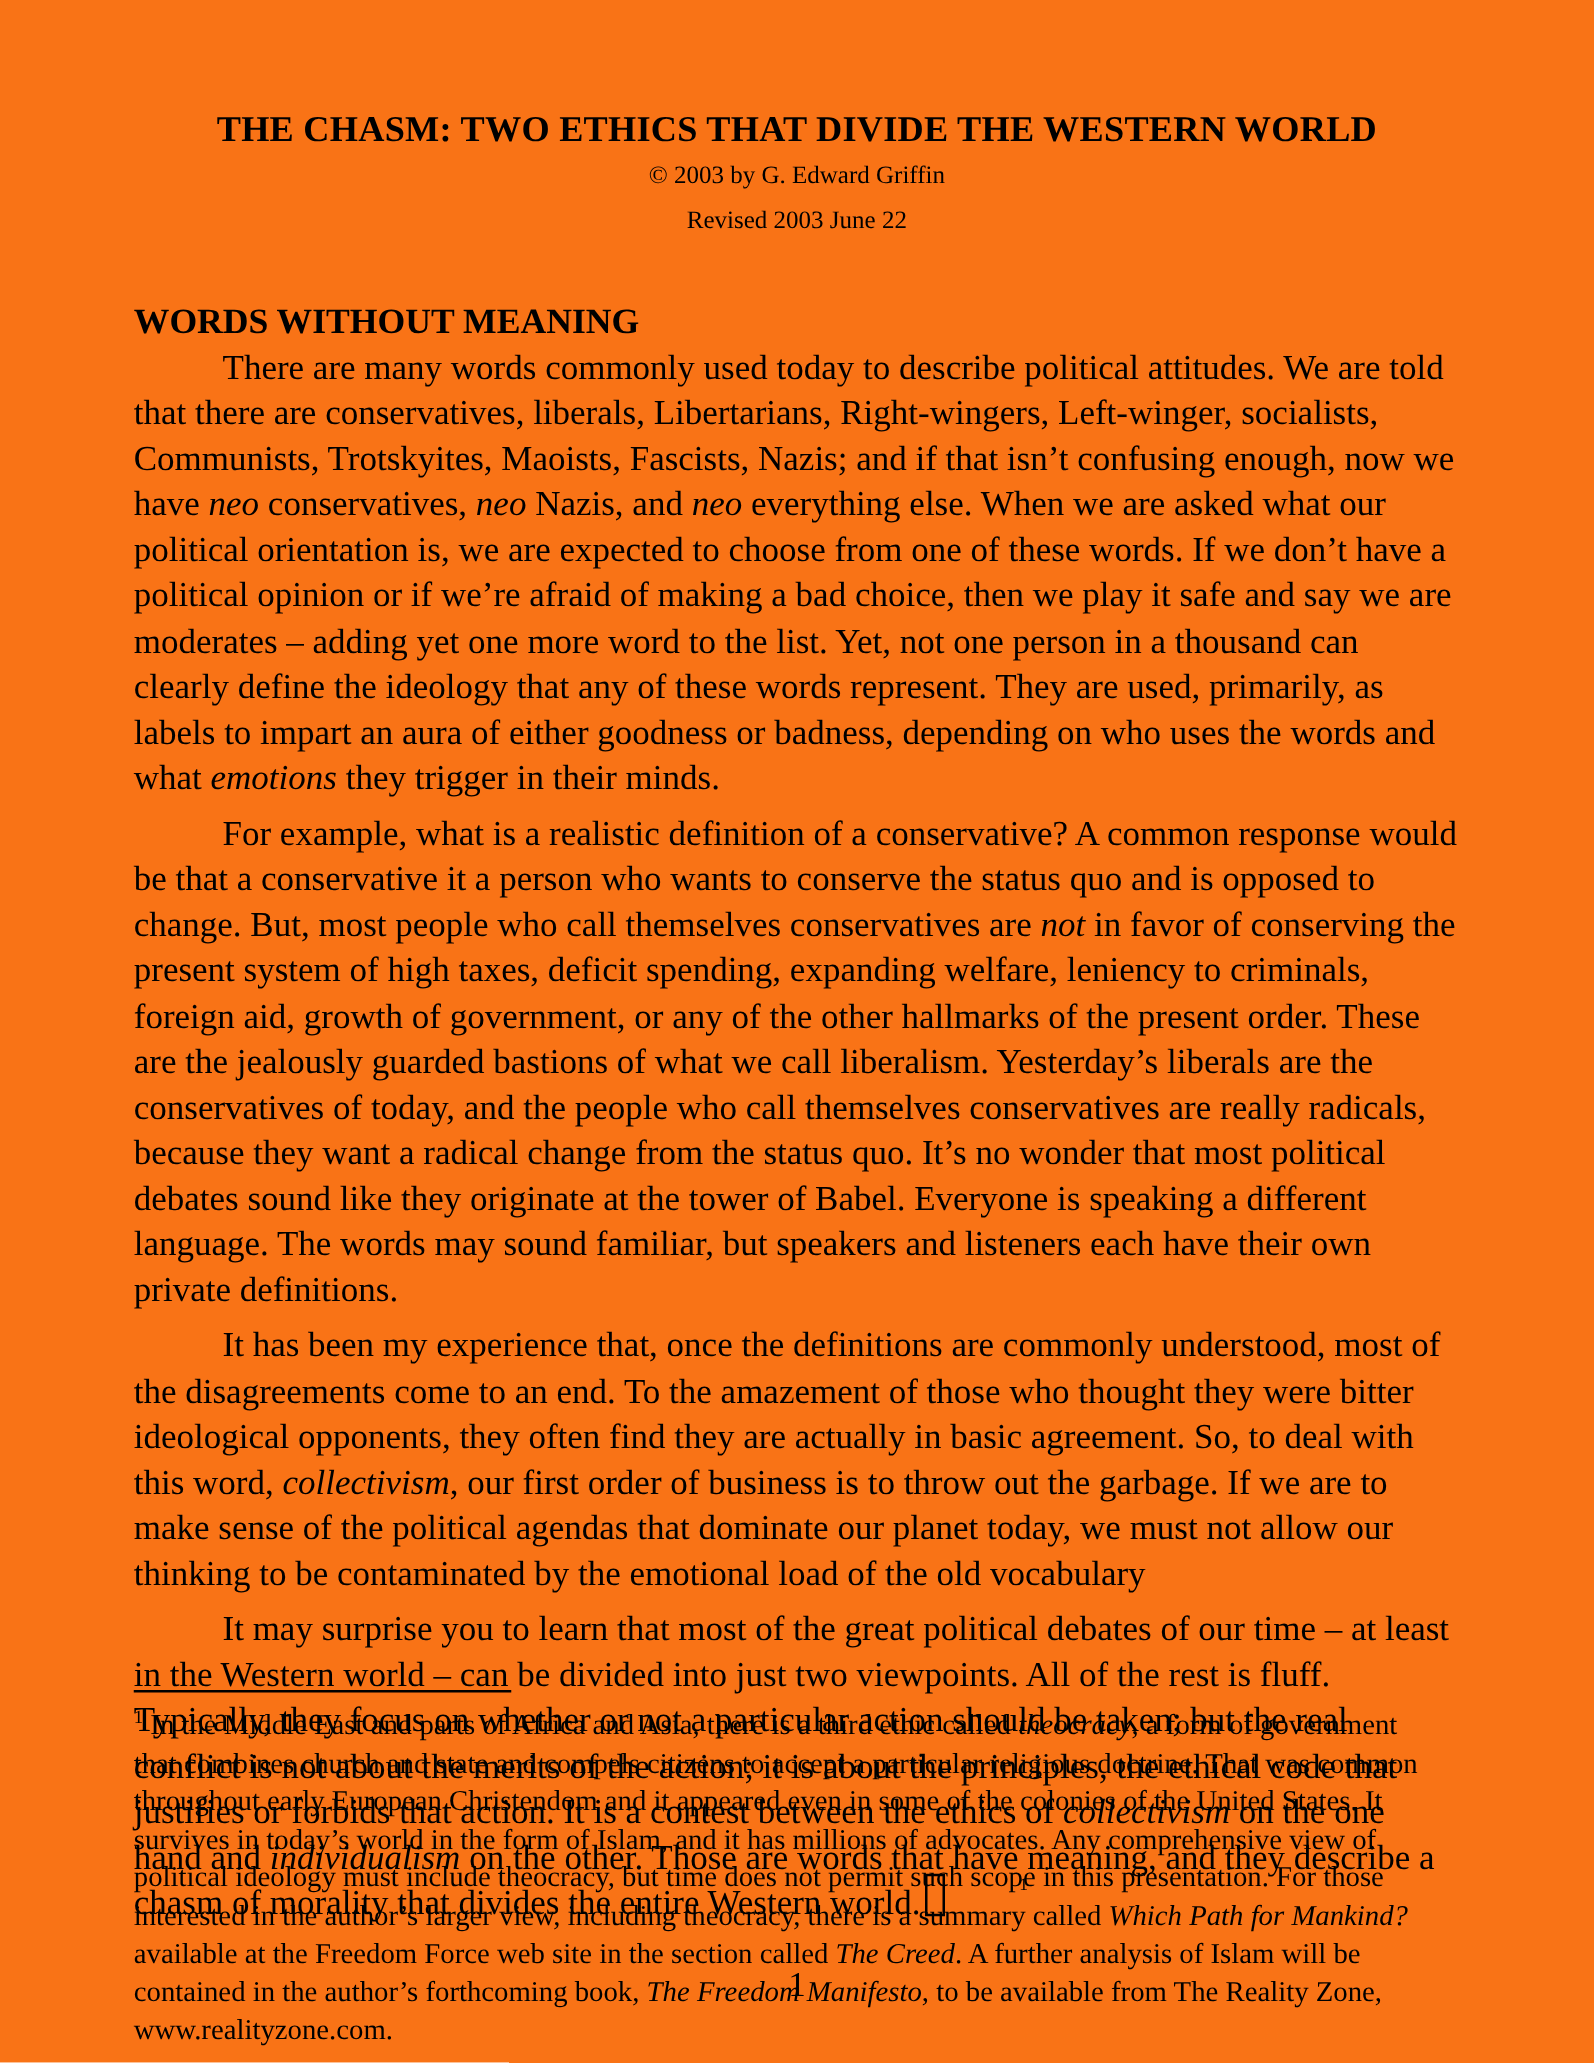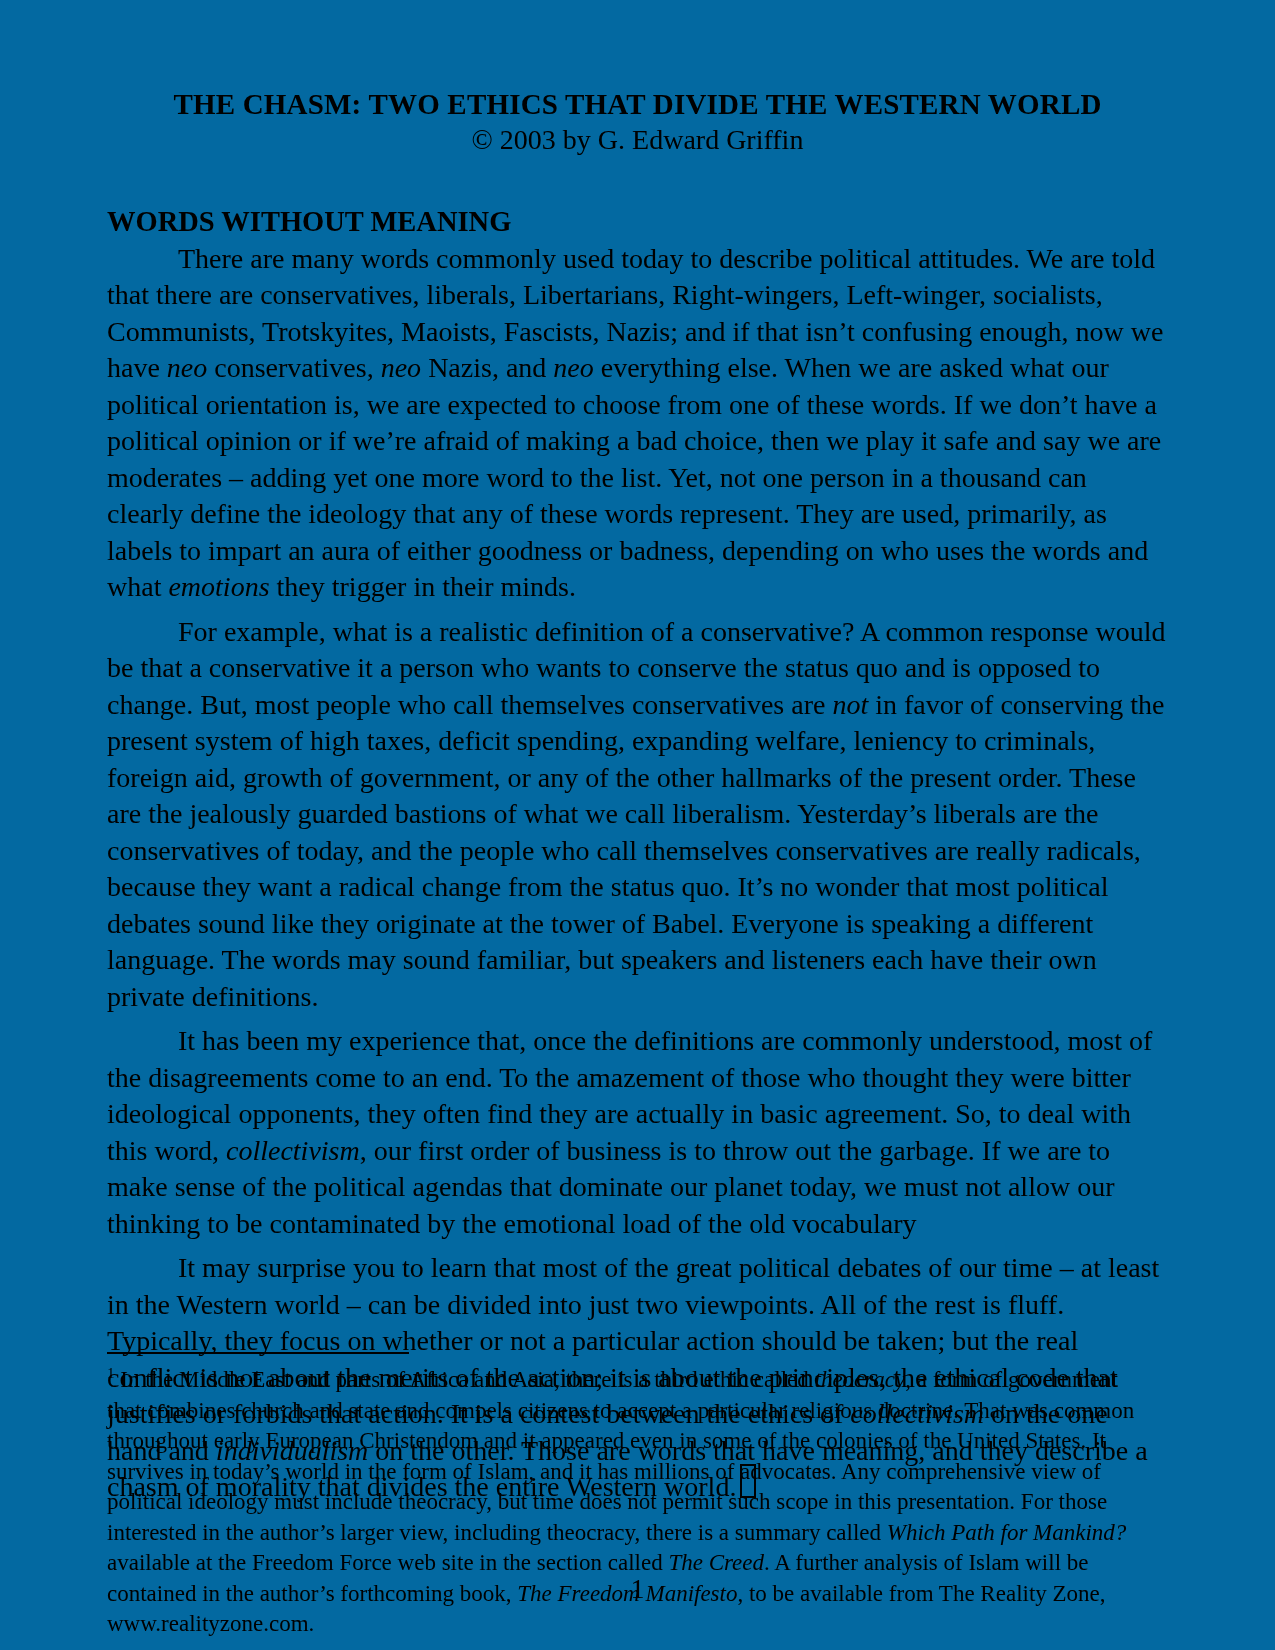--- a/index.html
+++ b/index.html
@@ -1,40 +1,40 @@
 <!DOCTYPE html>
 <html><head>
 <meta charset="utf-8">
 <style>
   * { margin: 0; padding: 0; box-sizing: border-box; }
   html, body { background: #ffffff; }
   .page {
     position: relative;
     width: 1275px;
     height: 1650px;
-    background: #0369a1;
+    background: #f97316;
     color: #000000;
     font-family: "Liberation Serif", "DejaVu Serif", serif;
     overflow: hidden;
   }
   .content {
     position: absolute;
     left: 107px;
     right: 107px;
     top: 86px;
   }
   .title-block { text-align: center; }
   .doc-title {
     font-size: 29px;
     font-weight: bold;
     line-height: 36px;
     letter-spacing: 0.2px;
   }
   .title-sub {
-    font-size: 28px;
+    font-size: 20px;
     line-height: 36px;
     font-weight: normal;
   }
   .section-heading {
     margin-top: 46px;
     font-size: 28.5px;
     font-weight: bold;
     line-height: 36.5px;
     text-align: left;
   }
@@ -106,20 +106,21 @@
 </style>
 </head>
 <body>
 
 <div class="page">
   <div class="content">
 
     <div class="title-block">
       <div class="doc-title">THE CHASM: TWO ETHICS THAT DIVIDE THE WESTERN WORLD</div>
       <div class="title-sub">© 2003 by G. Edward Griffin</div>
+      <div class="title-sub">Revised 2003 June 22</div>
     </div>
 
     <div class="section-heading">WORDS WITHOUT MEANING</div>
 
     <p class="body-para"><span><span>There are many words commonly used today to describe political attitudes. We are told that there are conservatives, liberals, Libertarians, Right-wingers, Left-winger, socialists, Communists, Trotskyites, Maoists, Fascists, Nazis; and if that isn’t confusing enough, now we have </span><em>neo</em><span> conservatives, </span><em>neo</em><span> Nazis, and </span><em>neo</em><span> everything else. When we are asked what our political orientation is, we are expected to choose from one of these words. If we don’t have a political opinion or if we’re afraid of making a bad choice, then we play it safe and say we are moderates – adding yet one more word to the list. Yet, not one person in a thousand can clearly define the ideology that any of these words represent. They are used, primarily, as labels to impart an aura of either goodness or badness, depending on who uses the words and what </span><em>emotions</em><span> they trigger in their minds.</span></span></p>
 
     <p class="body-para"><span><span>For example, what is a realistic definition of a conservative? A common response would be that a conservative it a person who wants to conserve the status quo and is opposed to change. But, most people who call themselves conservatives are </span><em>not</em><span> in favor of conserving the present system of high taxes, deficit spending, expanding welfare, leniency to criminals, foreign aid, growth of government, or any of the other hallmarks of the present order. These are the jealously guarded bastions of what we call liberalism. Yesterday’s liberals are the conservatives of today, and the people who call themselves conservatives are really radicals, because they want a radical change from the status quo. It’s no wonder that most political debates sound like they originate at the tower of Babel. Everyone is speaking a different language. The words may sound familiar, but speakers and listeners each have their own private definitions.</span></span></p>
 
     <p class="body-para"><span><span>It has been my experience that, once the definitions are commonly understood, most of the disagreements come to an end. To the amazement of those who thought they were bitter ideological opponents, they often find they are actually in basic agreement. So, to deal with this word, </span><em>collectivism</em><span>, our first order of business is to throw out the garbage. If we are to make sense of the political agendas that dominate our planet today, we must not allow our thinking to be contaminated by the emotional load of the old vocabulary</span></span></p>
 

